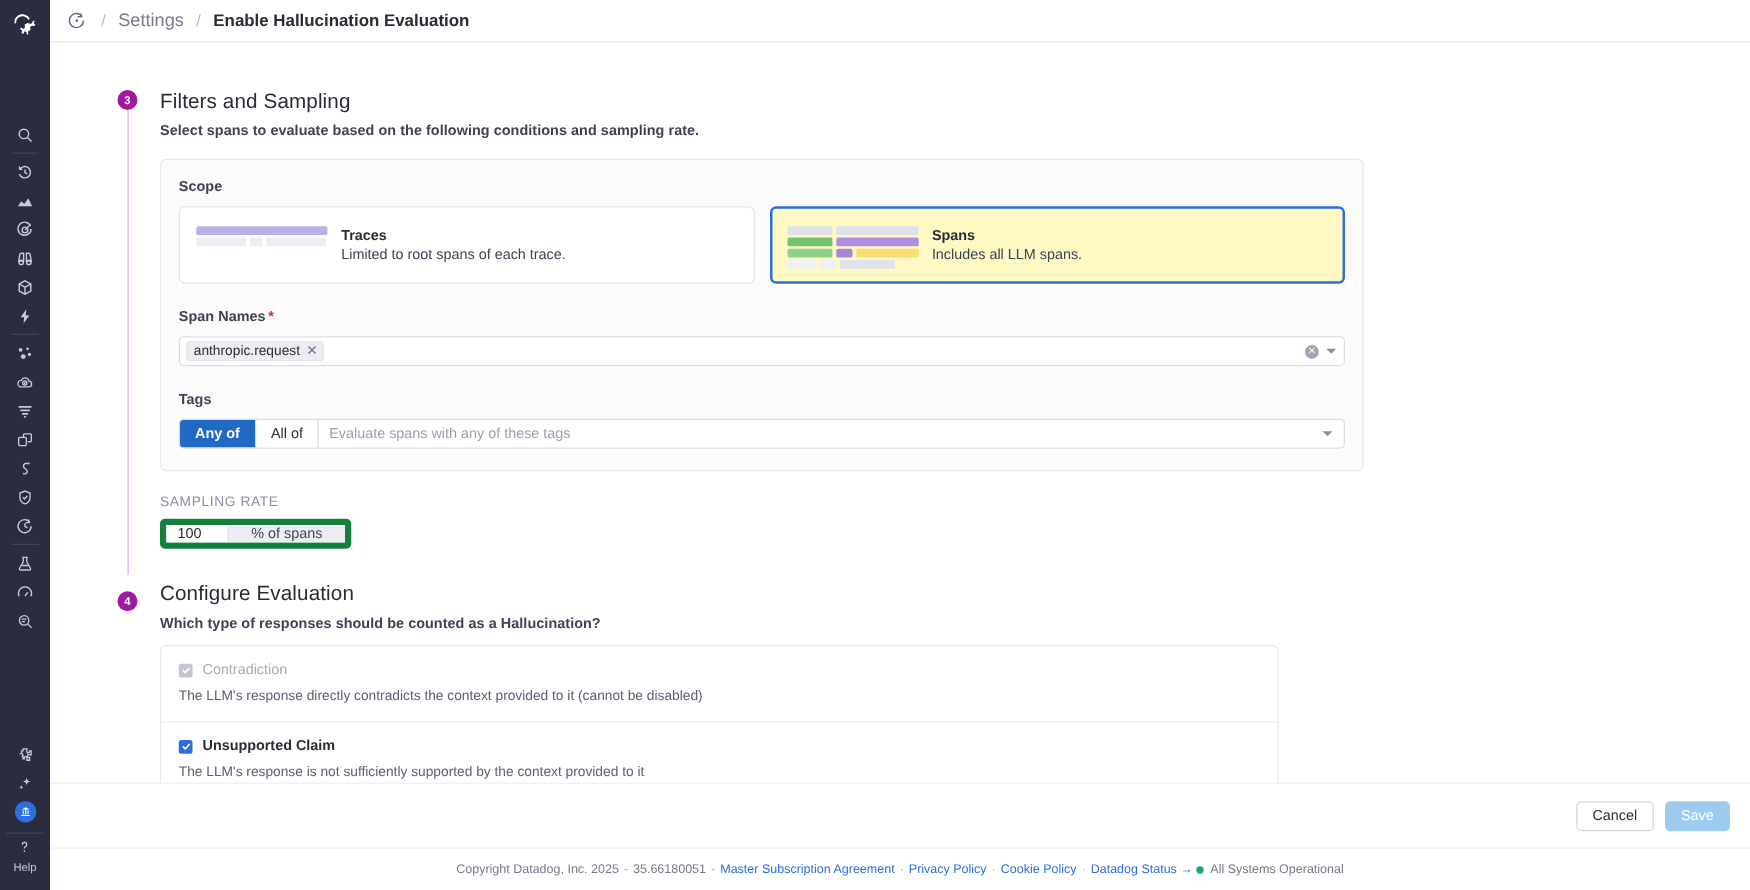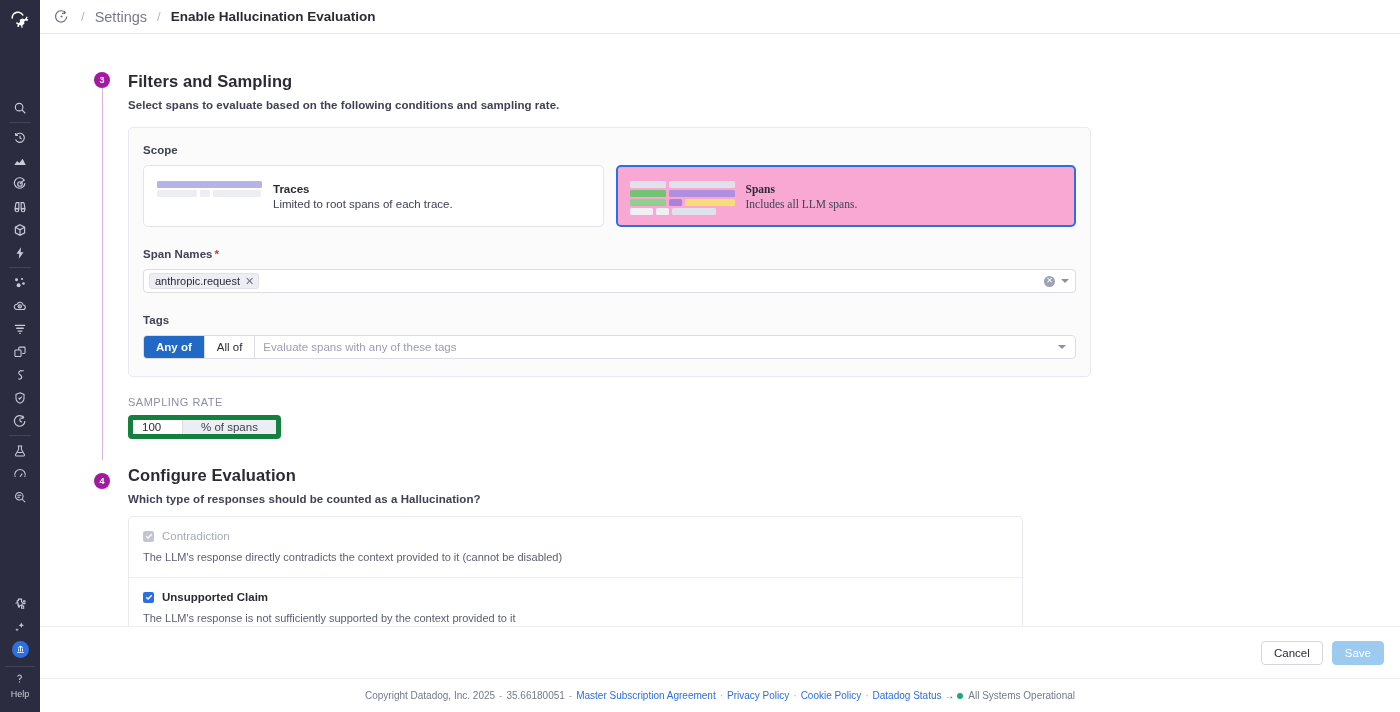--- a/index.html
+++ b/index.html
@@ -87,21 +87,21 @@
     background: #a219a2;
     color: #fff; font-size: 9px; font-weight: bold;
     display: flex; align-items: center; justify-content: center;
     z-index: 2;
   }
   .step-rail {
     position: absolute; left: 61.5px; top: 16px; bottom: -8px;
     width: 1.5px; background: #d8b5e2;
   }
   .step-title {
-    font-size: 16.5px; color: #2b2b35; font-weight: bold;
+    font-size: 16.5px; color: #2b2b35; font-weight: normal;
     line-height: 18px; letter-spacing: .1px;
   }
   .step-sub {
     font-size: 11.5px; color: #3f4254; margin-top: 9px; font-weight: bold;
     letter-spacing: .05px;
   }
 
   
   .panel {
     margin-top: 16px; width: 963px;
@@ -123,23 +123,22 @@
     border: 1px solid #e3e4ea;
     border-radius: 5px;
     background: #ffffff;
     padding: 12px 13px;
     display: flex; align-items: center; gap: 11px;
     cursor: pointer;
     min-height: 62px;
   }
   .scope-card.selected {
     border: 2px solid #2d6ee0;
-    background: #f9a8d4;
+    background: #fef9c3;
     padding: 11px 12px;
-    font-family: Liberation Serif, serif;
   }
   .scope-text-title { font-size: 11.5px; font-weight: bold; color: #2b2b35; }
   .scope-text-desc { font-size: 11.5px; color: #3f4254; margin-top: 3px; text-align: right; }
 
   .fg { width: 105px; height: 30px; display: flex; flex-direction: column; gap: 2px; }
   .fg-row { display: flex; gap: 3px; height: 7px; }
   .fg b { display: block; border-radius: 1.5px; height: 7px; }
 
   
   .multiselect {

